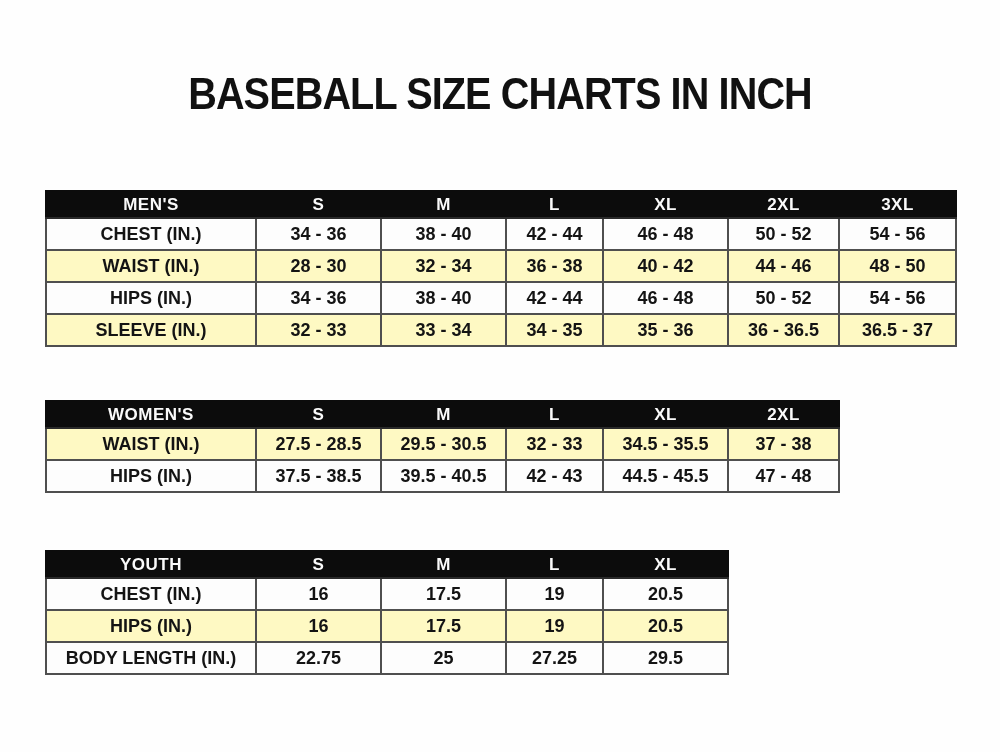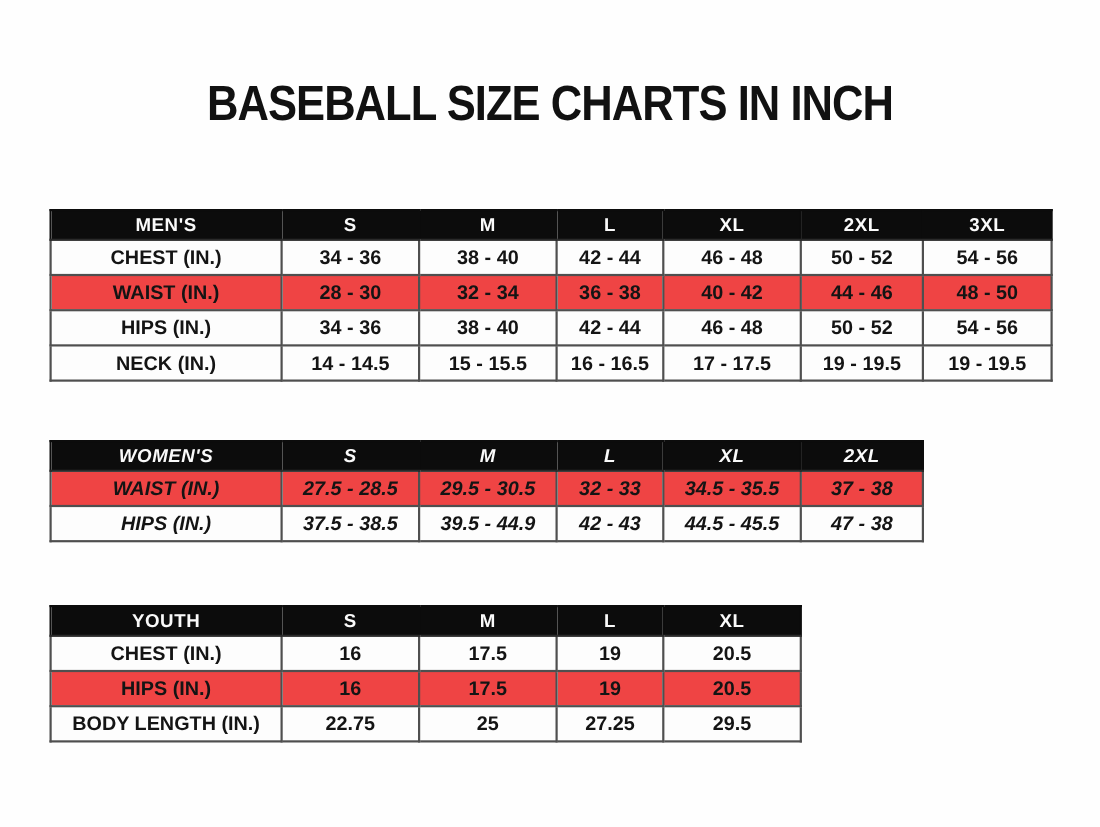--- a/index.html
+++ b/index.html
@@ -57,24 +57,24 @@
     letter-spacing: 0.5px;
     border-color: #0c0c0c;
     border-bottom-color: #2a2a2a;
   }
   table.size-table tbody tr {
     height: 32px;
     background: #fdfdfd;
     margin-left: 48px;
   }
   table.size-table tbody tr.alt {
-    background: #ef4444;
+    background: #fef9c3;
   }
   .table-mens   { left: 45px; top: 190px; }
-  .table-womens { left: 45px; top: 400px; font-style: italic; }
+  .table-womens { left: 45px; top: 400px; }
   .table-youth  { left: 45px; top: 550px; }
 </style>
 </head>
 <body>
 
 <div class="page">
   <div class="title">BASEBALL SIZE CHARTS IN INCH</div>
 
   <table class="size-table table-mens">
       <colgroup>
@@ -118,28 +118,28 @@
         </tr>
         <tr>
           <th>HIPS (IN.)</th>
           <td>34 - 36</td>
           <td>38 - 40</td>
           <td>42 - 44</td>
           <td>46 - 48</td>
           <td>50 - 52</td>
           <td>54 - 56</td>
         </tr>
-        <tr>
-          <th>NECK (IN.)</th>
-          <td>14 - 14.5</td>
-          <td>15 - 15.5</td>
-          <td>16 - 16.5</td>
-          <td>17 - 17.5</td>
-          <td>19 - 19.5</td>
-          <td>19 - 19.5</td>
+        <tr class="alt">
+          <th>SLEEVE (IN.)</th>
+          <td>32 - 33</td>
+          <td>33 - 34</td>
+          <td>34 - 35</td>
+          <td>35 - 36</td>
+          <td>36 - 36.5</td>
+          <td>36.5 - 37</td>
         </tr>
       </tbody>
     </table>
 
   <table class="size-table table-womens">
       <colgroup>
         <col style="width: 210px;">
         <col style="width: 125px;">
         <col style="width: 125px;">
         <col style="width: 97px;">
@@ -161,24 +161,24 @@
           <th>WAIST (IN.)</th>
           <td>27.5 - 28.5</td>
           <td>29.5 - 30.5</td>
           <td>32 - 33</td>
           <td>34.5 - 35.5</td>
           <td>37 - 38</td>
         </tr>
         <tr>
           <th>HIPS (IN.)</th>
           <td>37.5 - 38.5</td>
-          <td>39.5 - 44.9</td>
+          <td>39.5 - 40.5</td>
           <td>42 - 43</td>
           <td>44.5 - 45.5</td>
-          <td>47 - 38</td>
+          <td>47 - 48</td>
         </tr>
       </tbody>
     </table>
 
   <table class="size-table table-youth">
       <colgroup>
         <col style="width: 210px;">
         <col style="width: 125px;">
         <col style="width: 125px;">
         <col style="width: 97px;">

